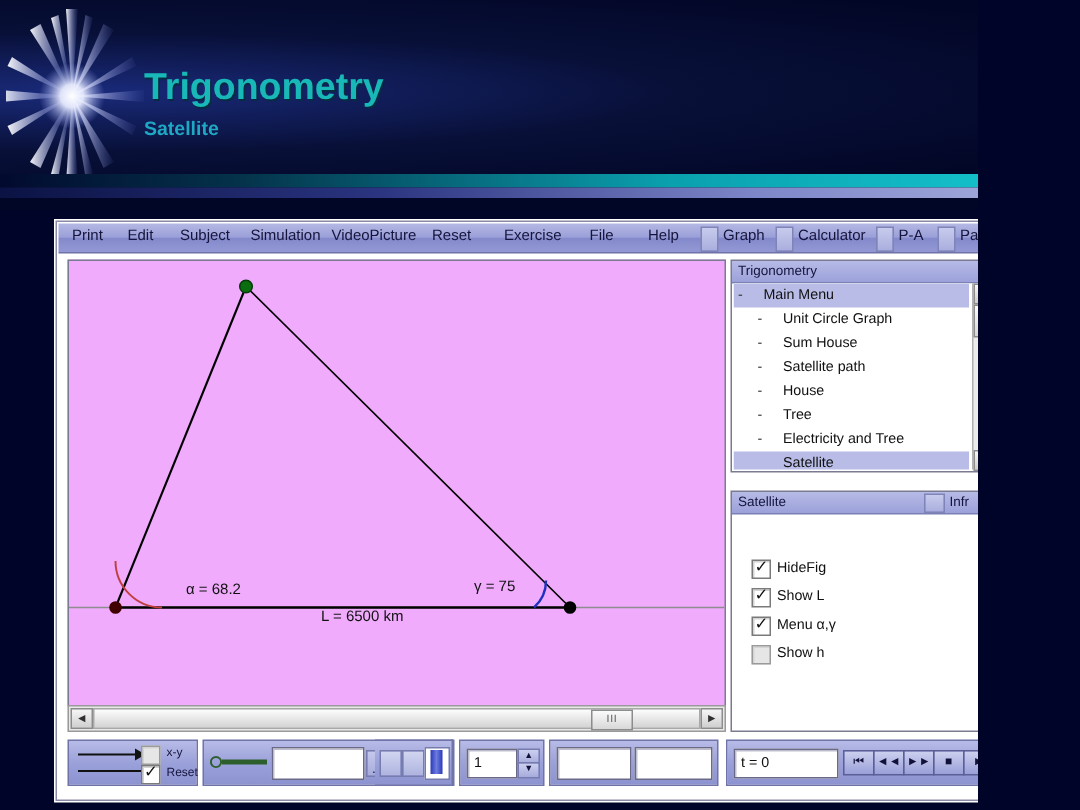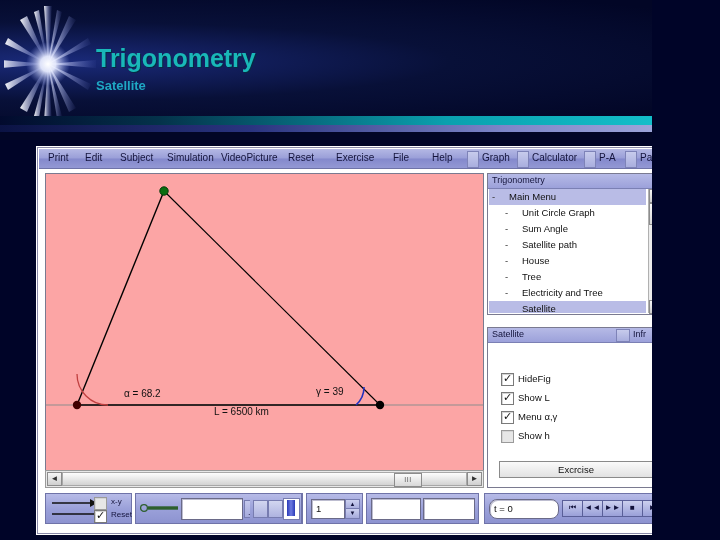--- a/index.html
+++ b/index.html
@@ -34,21 +34,21 @@
            border-bottom:1px solid #6f73a8;}
   .menu-item{position:absolute;top:3px;font-size:10px;color:#14143c;white-space:nowrap;
              font-family:"Liberation Sans", sans-serif;}
   .tb-btn{position:absolute;top:2px;height:15px;
           background:linear-gradient(to bottom,#c7cbec 0%,#a9aede 100%);
           border:1px solid #7e83b8;}
   .tb-lbl{position:absolute;top:3px;font-size:10px;color:#14143c;white-space:nowrap;}
 
   
   .canvas{position:absolute;left:7px;top:25px;width:437px;height:296px;
-          background:#fca5a5;border:1px solid #7a7a90;}
+          background:#f0abfc;border:1px solid #7a7a90;}
   .hscroll{position:absolute;left:7px;top:322px;width:437px;height:16px;
            background:#e8e8e8;border:1px solid #9a9a9a;}
   .hs-arrow{position:absolute;top:1px;width:13px;height:12px;
             background:linear-gradient(to bottom,#f6f6f6,#cfcfcf);border:1px solid #8c8c8c;
             font-size:8px;line-height:11px;text-align:center;color:#303030;}
   .hs-track{position:absolute;left:16px;top:1px;width:403px;height:12px;
             background:linear-gradient(to bottom,#fdfdfd,#d3d3d3);border:1px solid #a8a8a8;}
   .hs-thumb{position:absolute;left:331px;top:0px;width:26px;height:12px;
             background:linear-gradient(to bottom,#fbfbfb,#d8d8d8);border:1px solid #8c8c8c;
             font-size:7px;text-align:center;line-height:11px;color:#5a5a5a;letter-spacing:0.5px;}
@@ -181,21 +181,21 @@
         <line x1="31" y1="231" x2="334" y2="231" stroke="#000000" stroke-width="1.6"></line>
 
         <path d="M 31 200 A 31 31 0 0 0 62 231" fill="none" stroke="#c04040" stroke-width="1.3"></path>
         <path d="M 310 231 A 24 24 0 0 0 318 213" fill="none" stroke="#2030c0" stroke-width="1.6"></path>
 
         <circle cx="118" cy="17" r="4.2" fill="#0a6e10" stroke="#053a08" stroke-width="1"></circle>
         <circle cx="31" cy="231" r="4.2" fill="#400000"></circle>
         <circle cx="334" cy="231" r="4.2" fill="#000000"></circle>
       </svg>
       <div class="txt" style="left:78px;top:214px;font-size:10px;color:#111;">α = 68.2</div>
-      <div class="txt" style="left:270px;top:212px;font-size:10px;color:#111;">γ = 39</div>
+      <div class="txt" style="left:270px;top:212px;font-size:10px;color:#111;">γ = 75</div>
       <div class="txt" style="left:168px;top:232px;font-size:10px;color:#111;">L = 6500 km</div>
     </div>
 
     <div class="hscroll">
       <div class="hs-arrow" style="left:1px">◄</div>
       <div class="hs-arrow" style="right:1px">►</div>
       <div class="hs-track">
         <div class="hs-thumb">III</div>
       </div>
     </div>
@@ -208,21 +208,21 @@
         <div class="tree-row sel" style="top:0px">
           <span class="dash" style="left:3px;top:2px">-</span>
           <span class="lbl" style="left:20px">Main Menu</span>
         </div>
         <div class="tree-row" style="top:16px">
           <span class="dash" style="left:16px;top:2px">-</span>
           <span class="lbl" style="left:33px">Unit Circle Graph</span>
         </div>
         <div class="tree-row" style="top:32px">
           <span class="dash" style="left:16px;top:2px">-</span>
-          <span class="lbl" style="left:33px">Sum Angle</span>
+          <span class="lbl" style="left:33px">Sum House</span>
         </div>
         <div class="tree-row" style="top:48px">
           <span class="dash" style="left:16px;top:2px">-</span>
           <span class="lbl" style="left:33px">Satellite path</span>
         </div>
         <div class="tree-row" style="top:64px">
           <span class="dash" style="left:16px;top:2px">-</span>
           <span class="lbl" style="left:33px">House</span>
         </div>
         <div class="tree-row" style="top:80px">
@@ -267,21 +267,20 @@
         <span class="chkbox">
             <span class="chkmark">✓</span>
           </span>
         <span class="chk-lbl">Menu α,γ</span>
       </div>
       <div class="chk-row" style="top:102px">
         <span class="chkbox off"></span>
         <span class="chk-lbl">Show h</span>
       </div>
 
-      <div class="btn3d" style="position:absolute;left:11px;top:133px;width:152px;height:15px;line-height:15px;">Excrcise</div>
     </div>
 
     <div class="tgroup" style="left:7px;top:345px;width:85px;height:29px;">
       <svg width="48" height="26" style="position:absolute;left:4px;top:1px;">
         <line x1="2" y1="8" x2="40" y2="8" stroke="#111" stroke-width="1.4"></line>
         <polygon points="40,4 47,8 40,12" fill="#111"></polygon>
         <line x1="2" y1="19" x2="44" y2="19" stroke="#111" stroke-width="1.4"></line>
       </svg>
       <div class="chk-row" style="left:48px;top:3px">
         <span class="chkbox off"></span>
@@ -323,21 +322,21 @@
       <div class="sqbtn" style="left:38px;top:5px;width:13px;height:9px;font-size:6px;line-height:8px;text-align:center;color:#11113a;">▲</div>
       <div class="sqbtn" style="left:38px;top:14px;width:13px;height:9px;font-size:6px;line-height:8px;text-align:center;color:#11113a;">▼</div>
     </div>
 
     <div class="tgroup" style="left:328px;top:345px;width:111px;height:29px;">
       <div class="tfield" style="left:4px;top:4px;width:48px;height:20px;"></div>
       <div class="tfield" style="left:56px;top:4px;width:50px;height:20px;"></div>
     </div>
 
     <div class="tgroup" style="left:446px;top:345px;width:178px;height:29px;">
-      <div class="tfield" style="left:4px;top:5px;width:68px;height:18px;border-radius:8px;">
+      <div class="tfield" style="left:4px;top:5px;width:68px;height:18px;">
         <span style="position:absolute;left:4px;top:3px;">t = 0</span>
       </div>
       <div class="navbtn" style="left:77px;top:6px;">⏮</div>
       <div class="navbtn" style="left:97px;top:6px;">◄◄</div>
       <div class="navbtn" style="left:117px;top:6px;">►►</div>
       <div class="navbtn" style="left:137px;top:6px;">■</div>
       <div class="navbtn" style="left:157px;top:6px;">►</div>
     </div>
 
   </div>

